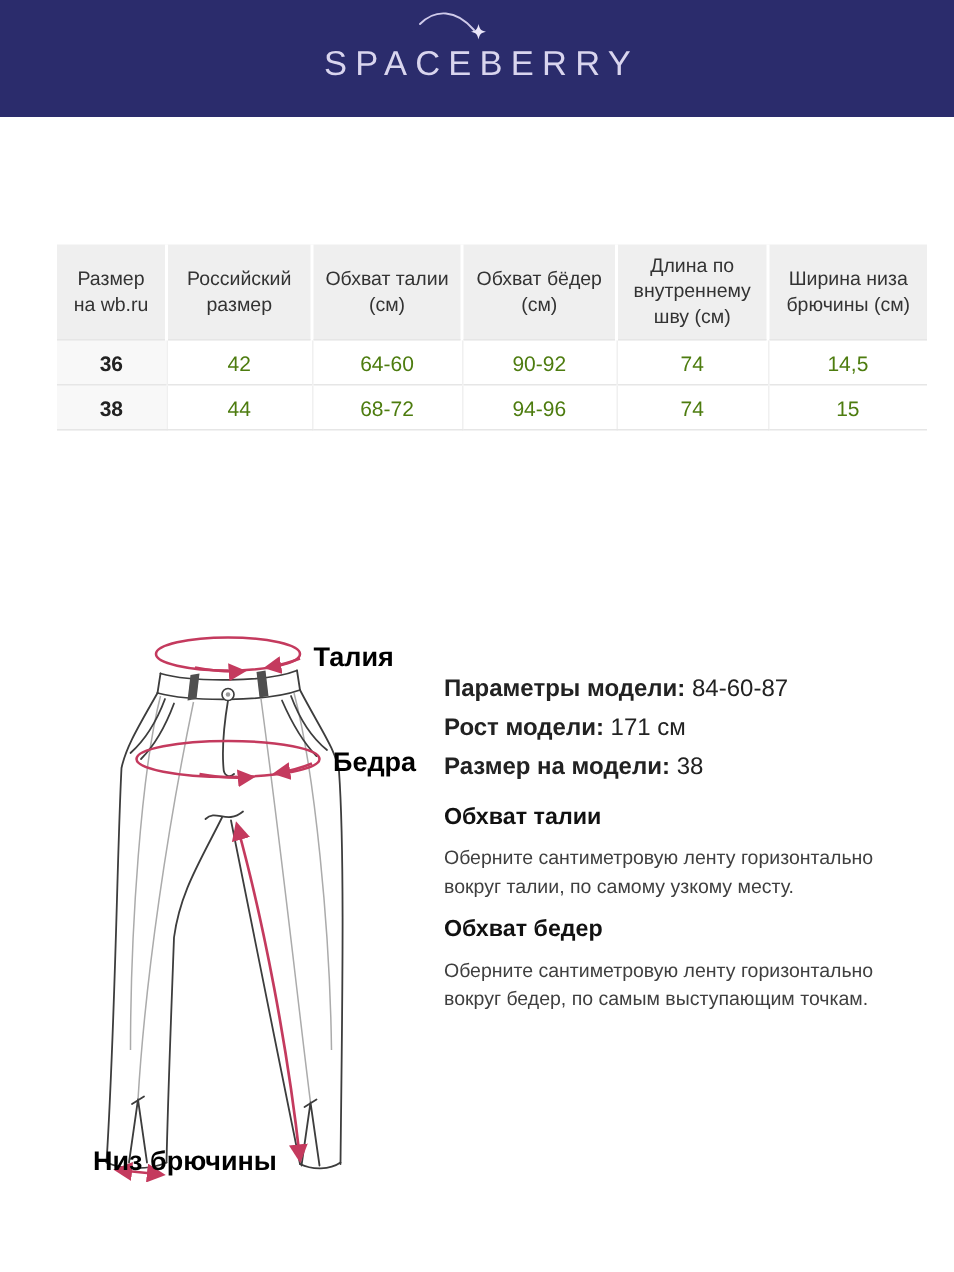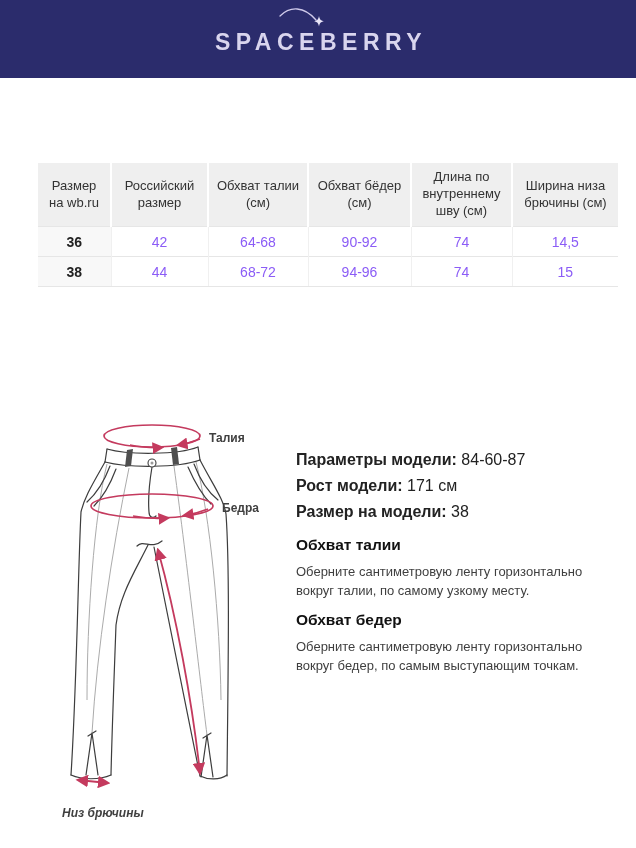--- a/index.html
+++ b/index.html
@@ -1,41 +1,41 @@
 <!DOCTYPE html>
 <html><head>
 <meta charset="utf-8">
 <style>
   html,body{margin:0;padding:0;background:#fff;font-family:"Liberation Sans",sans-serif;}
   .page{position:relative;width:636px;height:848px;background:#ffffff;overflow:hidden;}
 
   
   .topbar{position:absolute;left:0;top:0;width:636px;height:78px;background:#2b2c6c;
           display:flex;align-items:center;justify-content:center;}
-  .brand{color:#d9d5ee;font-size:23px;letter-spacing:5.5px;font-weight:700;padding-left:6px;margin-top:6px;}
+  .brand{color:#d9d5ee;font-size:23px;letter-spacing:5.5px;font-weight:400;padding-left:6px;margin-top:6px;}
   .comet{position:absolute;left:278px;top:5px;}
 
   
   table.size-table{position:absolute;left:38px;top:163px;width:580px;border-collapse:collapse;table-layout:fixed;}
   .size-table th{background:#efefef;font-size:13px;font-weight:normal;color:#333;height:55px;
                  border-right:2px solid #ffffff;padding:4px 5px;line-height:1.3;text-align:center;vertical-align:middle;}
   .size-table th:last-child{border-right:none;}
-  .size-table td{height:27px;text-align:center;vertical-align:middle;font-size:14px;color:#8b5cf6;
+  .size-table td{height:27px;text-align:center;vertical-align:middle;font-size:14px;color:#4d7c0f;
                  border-top:1px solid #e6e6e6;border-right:1px solid #f0f0f0;background:#fff;}
   .size-table td:last-child{border-right:none;}
   .size-table td:first-child{font-weight:bold;background:#f8f8f8;color:#222;}
   .size-table tbody tr:last-child td{border-bottom:1px solid #e6e6e6;}
 
   
   .figure{position:absolute;left:30px;top:400px;width:260px;height:420px;}
-  .fig-label{position:absolute;font-size:12px;font-weight:bold;color:#404040;line-height:21px;}
+  .fig-label{position:absolute;font-size:18px;font-weight:bold;color:#000000;line-height:21px;}
   .lbl-waist{left:209px;top:428px;}
   .lbl-hips{left:222px;top:498px;}
   .lbl-inseam{left:190px;top:556px;width:112px;}
-  .lbl-hem{left:62px;top:803px;font-style:italic;}
+  .lbl-hem{left:62px;top:764px;}
 
   
   .info{position:absolute;left:296px;top:440px;width:322px;padding-top:7px;}
   .mline{font-size:16px;line-height:26px;color:#222;}
   .mline .lab{font-weight:bold;text-align:right;}
   .sec{margin-top:9px;}
   .sec:first-of-type{margin-top:24px;}
   .sec h3{font-size:15.5px;font-weight:bold;color:#111;margin:0 0 7px 0;line-height:21px;}
   .sec p{font-size:13px;line-height:19px;color:#3f3f3f;margin:0;}
 </style>
@@ -68,21 +68,21 @@
         <th>Обхват талии (см)</th>
         <th>Обхват бёдер (см)</th>
         <th>Длина по внутреннему шву (см)</th>
         <th>Ширина низа брючины (см)</th>
       </tr>
     </thead>
     <tbody>
       <tr>
         <td>36</td>
         <td>42</td>
-        <td>64-68</td>
+        <td>64-60</td>
         <td>90-92</td>
         <td>74</td>
         <td>14,5</td>
       </tr>
       <tr>
         <td>38</td>
         <td>44</td>
         <td>68-72</td>
         <td>94-96</td>
         <td>74</td>

